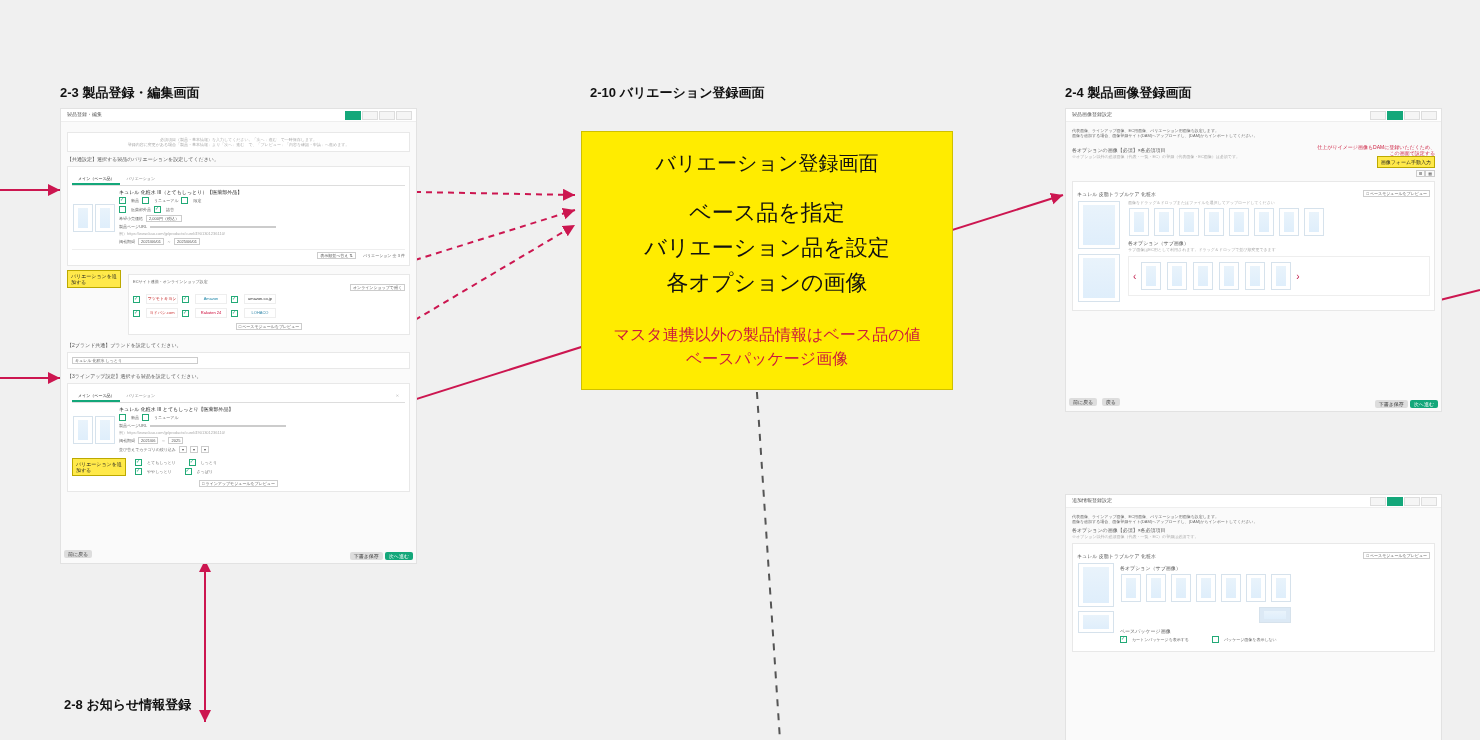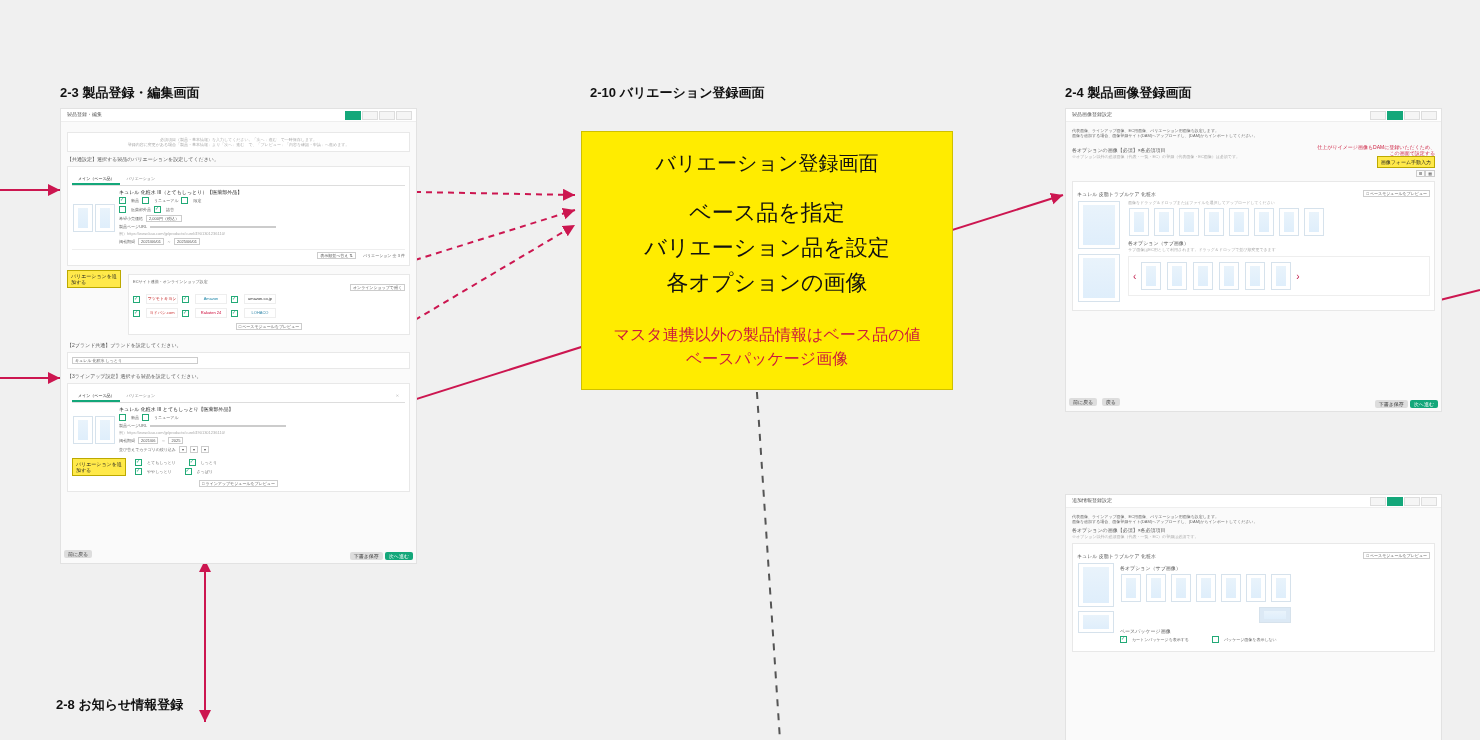--- a/index.html
+++ b/index.html
@@ -60,21 +60,21 @@
   <line x1="204" y1="466" x2="1063" y2="195" stroke="#cc1650" stroke-width="2" marker-end="url(#ah)"></line>
   <line x1="1440" y1="300" x2="1480" y2="290" stroke="#cc1650" stroke-width="2"></line>
   <line x1="756" y1="378" x2="780" y2="740" stroke="#555" stroke-width="2" stroke-dasharray="7 7"></line>
   <line x1="205" y1="560" x2="205" y2="722" stroke="#cc1650" stroke-width="2" marker-end="url(#ah)"></line>
   <line x1="205" y1="722" x2="205" y2="560" stroke="#cc1650" stroke-width="2" marker-end="url(#ah)"></line>
 </svg>
 
 <div class="label" style="left:60px;top:84px">2-3 製品登録・編集画面</div>
 <div class="label" style="left:590px;top:84px">2-10 バリエーション登録画面</div>
 <div class="label" style="left:1065px;top:84px">2-4 製品画像登録画面</div>
-<div class="label" style="left:56px;top:696px">2-8 お知らせ情報登録</div>
+<div class="label" style="left:64px;top:696px">2-8 お知らせ情報登録</div>
 
 <div class="mock" style="left:60px;top:108px;width:355px;height:454px">
   <div class="mhead">
     <span class="t">製品登録・編集</span>
     <div class="stepper">
           <span class="on"></span>
           <span></span>
           <span></span>
           <span></span>
         </div>

